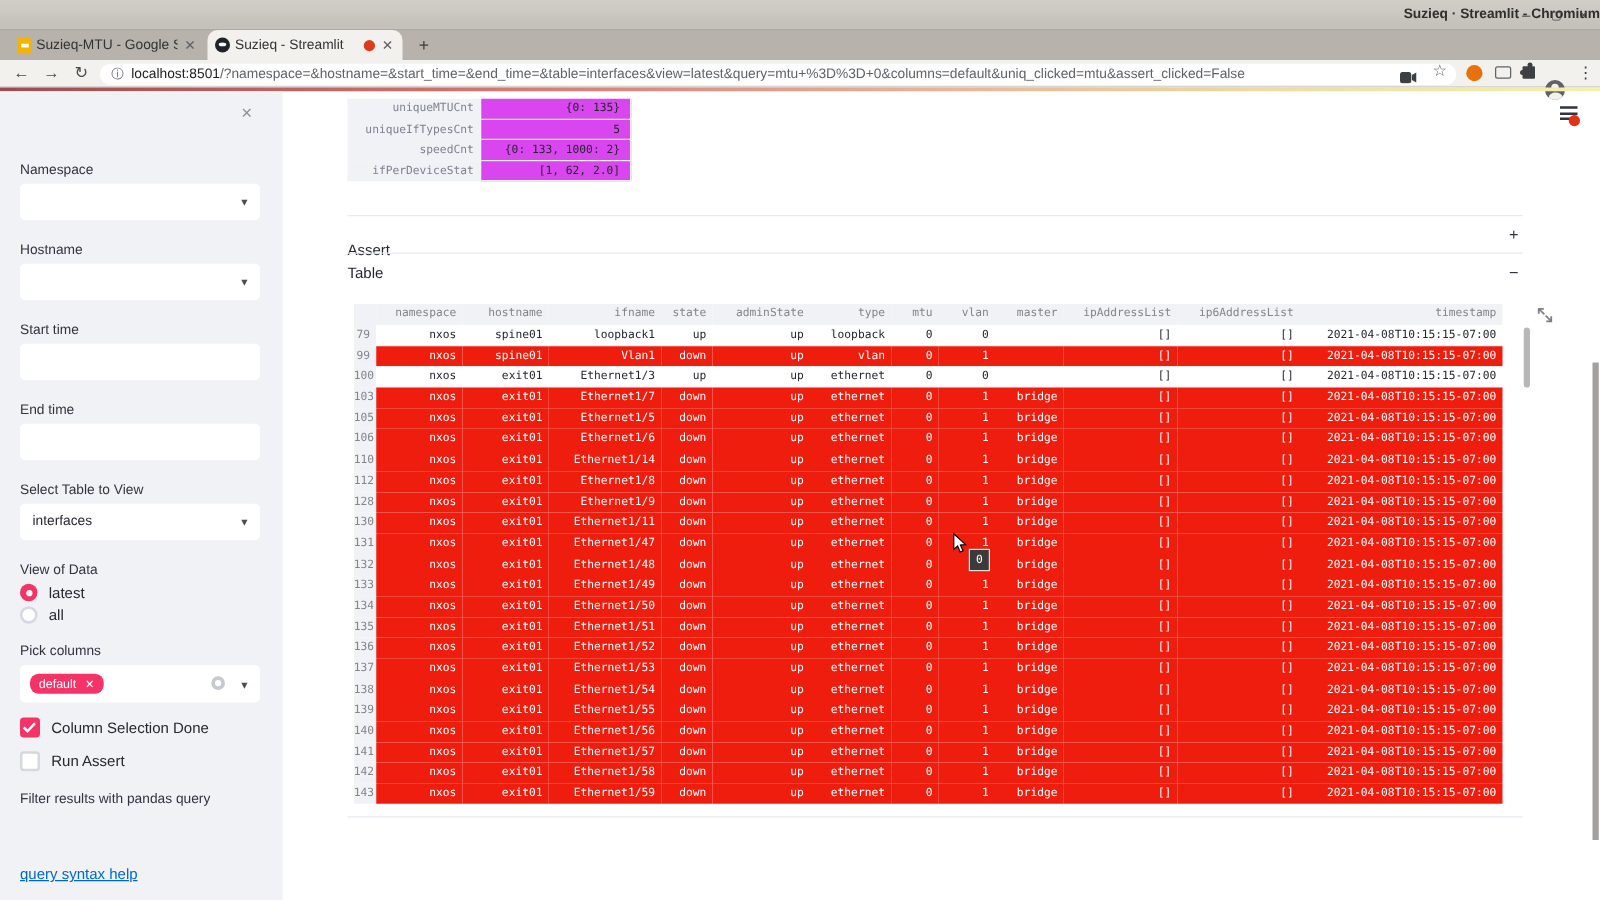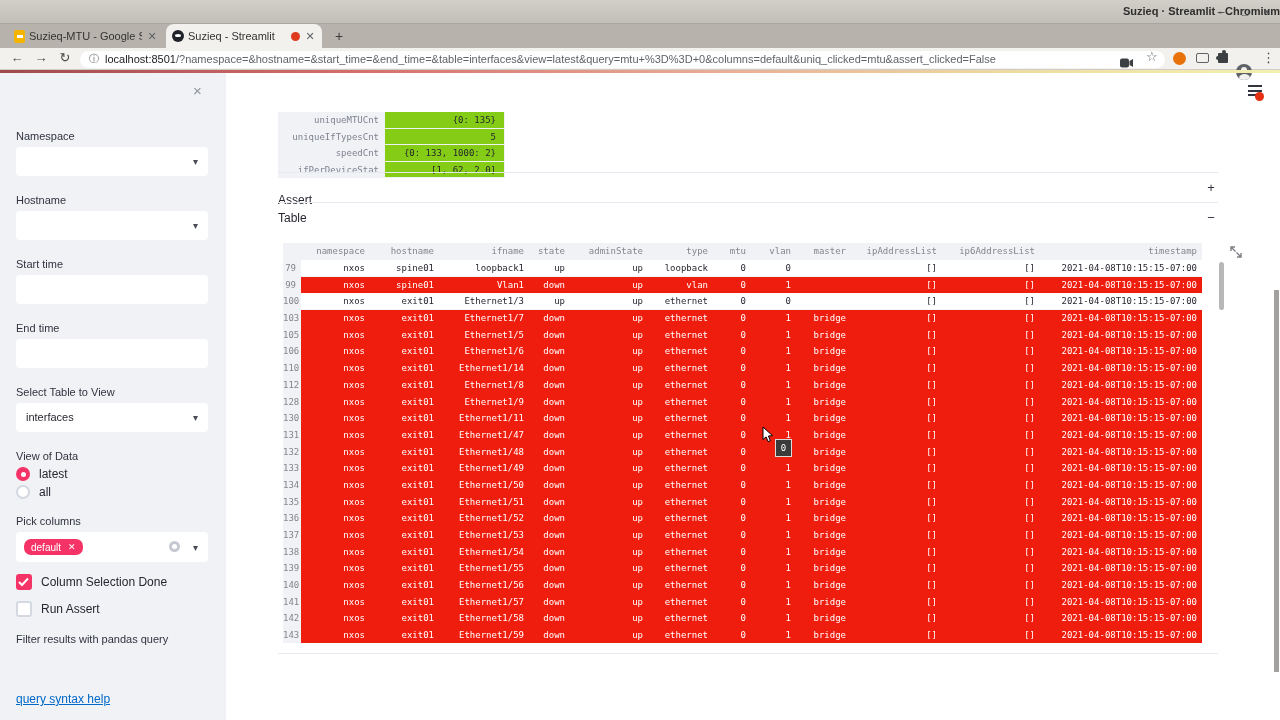--- a/index.html
+++ b/index.html
@@ -76,24 +76,24 @@
   .checkbox svg{position:absolute;left:2px;top:3px;}
   .cb-label{position:absolute;left:41px;font-size:12px;color:#262730;}
   .sb-input-val{position:absolute;left:10px;top:8px;font-size:11px;color:#262730;}
   .sb-link{position:absolute;left:16px;top:619px;font-size:12px;color:var(--link);text-decoration:underline;}
 
   .hamburger{position:absolute;left:1248px;top:85px;width:14px;height:12px;}
   .hamburger i{display:block;height:2px;background:#31333f;margin-bottom:2.5px;}
   .ham-dot{position:absolute;left:1255px;top:92px;width:9px;height:9px;border-radius:50%;background:#e53012;}
 
   
-  .summary{position:absolute;left:278px;top:79px;font-family:"DejaVu Sans Mono",monospace;font-size:9px;margin-top:33px;}
+  .summary{position:absolute;left:278px;top:79px;font-family:"DejaVu Sans Mono",monospace;font-size:9px;}
   .srow{display:flex;height:16.6px;line-height:16.6px;}
   .slabel{width:107px;background:#f0f2f6;color:#7f828f;text-align:right;padding-right:6px;}
-  .svalue{width:120px;background:#84cc16;color:#26272e;text-align:right;padding-right:8px;
+  .svalue{width:120px;background:#d946ef;color:#26272e;text-align:right;padding-right:8px;
     border-bottom:1px solid #f0f2f6;border-right:1px solid #f0f2f6;}
 
   .divider{position:absolute;left:278px;width:940px;height:1px;background:#e6e9ef;}
   .exp-label{position:absolute;left:278px;font-size:12px;color:#262730;}
   .exp-toggle{position:absolute;left:1204px;width:14px;text-align:center;font-size:13px;color:#31333f;}
 
   
   .df{position:absolute;left:283px;top:243px;width:942px;height:400px;overflow:hidden;
     font-family:"DejaVu Sans Mono",monospace;font-size:9px;}
   .thead,.trow{display:flex;}

